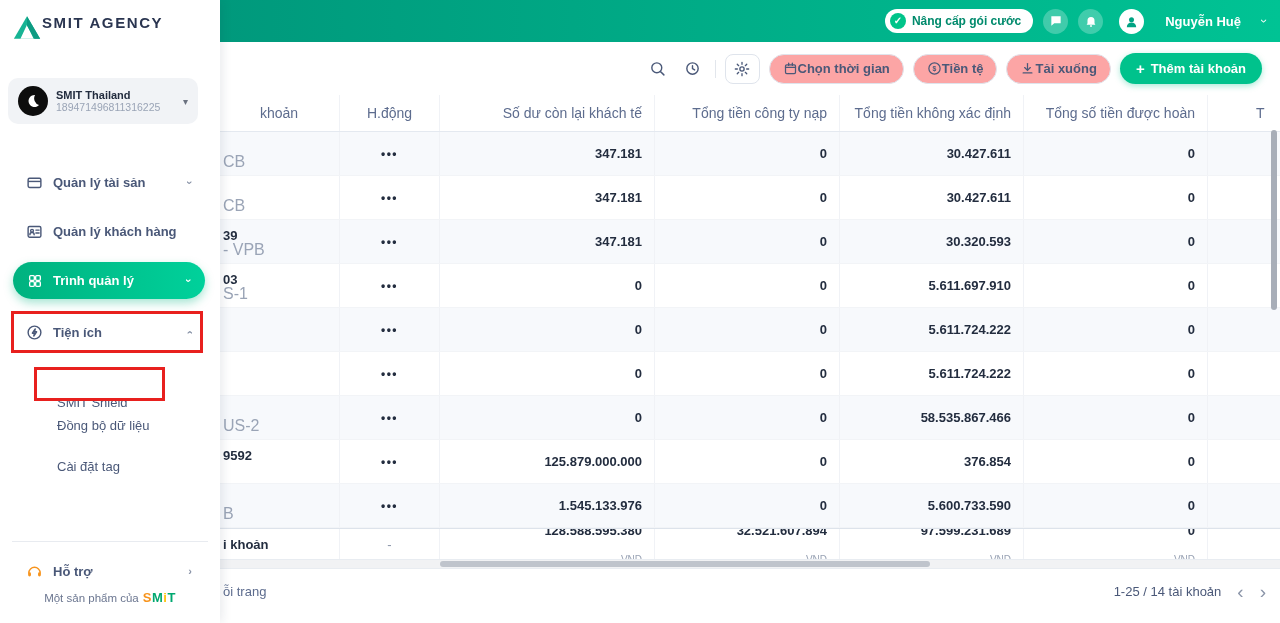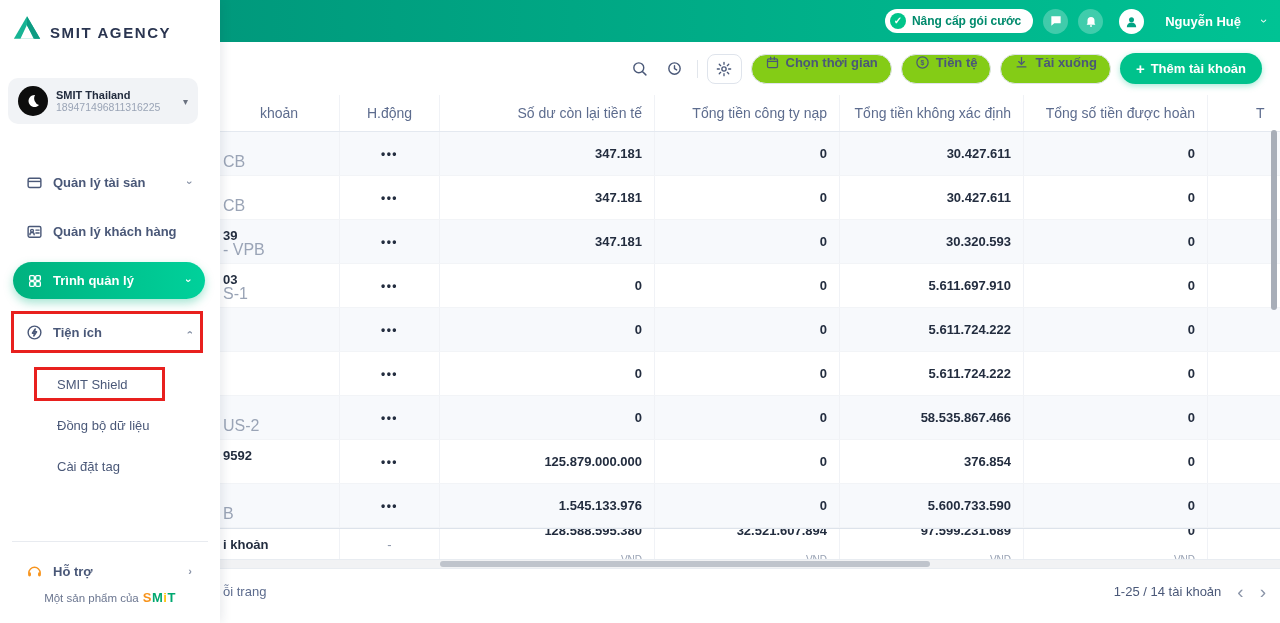--- a/index.html
+++ b/index.html
@@ -15,21 +15,21 @@
 .userbox{display:flex;align-items:center;gap:21px;color:#fff;margin-left:6px;cursor:pointer}
 .avatar{width:25px;height:25px;border-radius:50%;background:#fff;color:#00a383;display:flex;align-items:center;justify-content:center;overflow:hidden}
 .username{font-size:13px;font-weight:700}
 .caret{font-size:12px;opacity:.95;transform:rotate(90deg);display:inline-block;line-height:1}
 
 
 .toolbar{height:53px;display:flex;align-items:center;justify-content:flex-end;gap:9px;padding:0 18px;background:#fff}
 .icon-btn{width:26px;height:26px;display:flex;align-items:center;justify-content:center;color:#4a5878;cursor:pointer}
 .vdiv{width:1px;height:18px;background:#e2e6ec}
 .gear-btn{width:35px;height:30px;border:1px solid #dfe4ec;border-radius:8px;display:flex;align-items:center;justify-content:center;color:#4a5878;cursor:pointer;background:#fff}
-.pill-btn{display:flex;align-items:flex-start;gap:6px;height:30px;padding:0 13px;border:1px solid #dfe4ec;border-radius:999px;background:#84cc16;color:#4a5878;font-size:13px;font-weight:600;cursor:pointer;white-space:nowrap}
+.pill-btn{display:flex;align-items:center;height:30px;padding:0 13px;border:1px solid #dfe4ec;border-radius:999px;background:#fca5a5;color:#4a5878;font-size:13px;font-weight:600;cursor:pointer;white-space:nowrap}
 .add-btn{display:flex;align-items:center;gap:6px;height:31px;padding:0 16px;border:none;border-radius:999px;background:#00c28c;color:#fff;font-size:13px;font-weight:700;cursor:pointer;box-shadow:0 2px 6px rgba(0,194,140,.35);white-space:nowrap}
 .plus{font-size:15px;font-weight:700;line-height:1}
 
 
 .tr{display:grid;grid-template-columns:120px 100px 215px 185px 184px 184px 72px}
 .td{display:flex;align-items:center;padding:0 12px;border-right:1px solid #f0f2f6;min-width:0;overflow:hidden}
 .th{height:37px;border-bottom:1px solid #e4e9f0}
 .hc{font-size:14px;color:#5d6c8e;font-weight:500;white-space:nowrap}
 .hc.center{justify-content:center}
 .hc.right{justify-content:flex-end}
@@ -55,21 +55,21 @@
 
 
 .tfooter{height:45px;border-top:1px solid #e8ecf1;display:flex;align-items:center;justify-content:space-between;padding:0 14px 0 3px;background:#fff}
 .per-page{font-size:13px;color:#5d6c8e;white-space:nowrap}
 .pag{display:flex;align-items:center;gap:16px;color:#4a5878}
 .range{font-size:13px;white-space:nowrap}
 .pchev{font-size:19px;color:#8a94a8;cursor:pointer;line-height:1}
 
 
 .sidebar{position:absolute;left:0;top:0;width:220px;height:623px;background:#fff;z-index:20;box-shadow:2px 0 10px rgba(30,40,70,.10)}
-.brand{position:absolute;left:12px;top:14px;display:flex;align-items:flex-end;gap:8px}
+.brand{position:absolute;left:12px;top:14px;display:flex;align-items:flex-start;}
 .brand-text{font-size:15px;font-weight:700;color:#2a3550;letter-spacing:1.6px}
 .account-box{position:absolute;left:8px;top:78px;width:190px;height:46px;background:#f1f3f6;border-radius:10px;display:flex;align-items:center;gap:8px;padding:0 10px;cursor:pointer}
 .acc-avatar{width:30px;height:30px;border-radius:50%;background:#0d0d0d;flex-shrink:0;display:flex;align-items:center;justify-content:center}
 .acc-info{flex:1;min-width:0}
 .acc-name2{font-size:11px;font-weight:700;color:#232d3f;white-space:nowrap}
 .acc-id{font-size:10.5px;color:#9aa4b6;white-space:nowrap}
 .acc-caret{color:#6b7280;font-size:10px}
 .nav-item{position:absolute;left:12px;width:196px;height:30px;display:flex;align-items:center;gap:10px;color:#4a5878;font-size:13px;font-weight:600;cursor:pointer;padding-left:14px}
 .nav-item .chev{margin-left:auto;margin-right:16px;font-size:11px;color:#8a94a8;display:inline-block;line-height:1}
 .chev-down{transform:rotate(90deg)}
@@ -171,21 +171,21 @@
       <button class="add-btn">
         <span class="plus">+</span>
         <span>Thêm tài khoản</span>
       </button>
     </div>
 
     <div>
       <div class="tr th">
         <div class="td hc td-account" style="flex-direction:row;align-items:center">khoản</div>
         <div class="td hc center">H.động</div>
-        <div class="td hc right">Số dư còn lại tiền tế</div>
+        <div class="td hc right">Số dư còn lại khách tế</div>
         <div class="td hc right">Tổng tiền công ty nạp</div>
         <div class="td hc right">Tổng tiền không xác định</div>
         <div class="td hc right">Tổng số tiền được hoàn</div>
         <div class="td hc" style="padding-left:48px;border-right:none">T</div>
       </div>
 
       <div>
           <div class="tr body-row odd">
             <div class="td td-account">
               <div class="acc-name"></div>
@@ -413,21 +413,21 @@
 
     <div class="nav-item" style="top:317px">
       <svg width="17" height="17" viewBox="0 0 24 24" fill="none" stroke="currentColor" stroke-width="2" stroke-linejoin="round">
           <circle cx="12" cy="12" r="9"></circle>
           <path d="M13 7l-4 6h3l-1 4 4-6h-3z"></path>
         </svg>
       <span>Tiện ích</span>
       <span class="chev chev-up">›</span>
     </div>
 
-    <div class="sub-item" style="top:369px">
+    <div class="sub-item" style="top:387px">
       <span>SMIT Shield</span>
     </div>
     <div class="sub-item" style="top:410px">
       <span>Đồng bộ dữ liệu</span>
     </div>
     <div class="sub-item" style="top:451px">
       <span>Cài đặt tag</span>
     </div>
 
 

